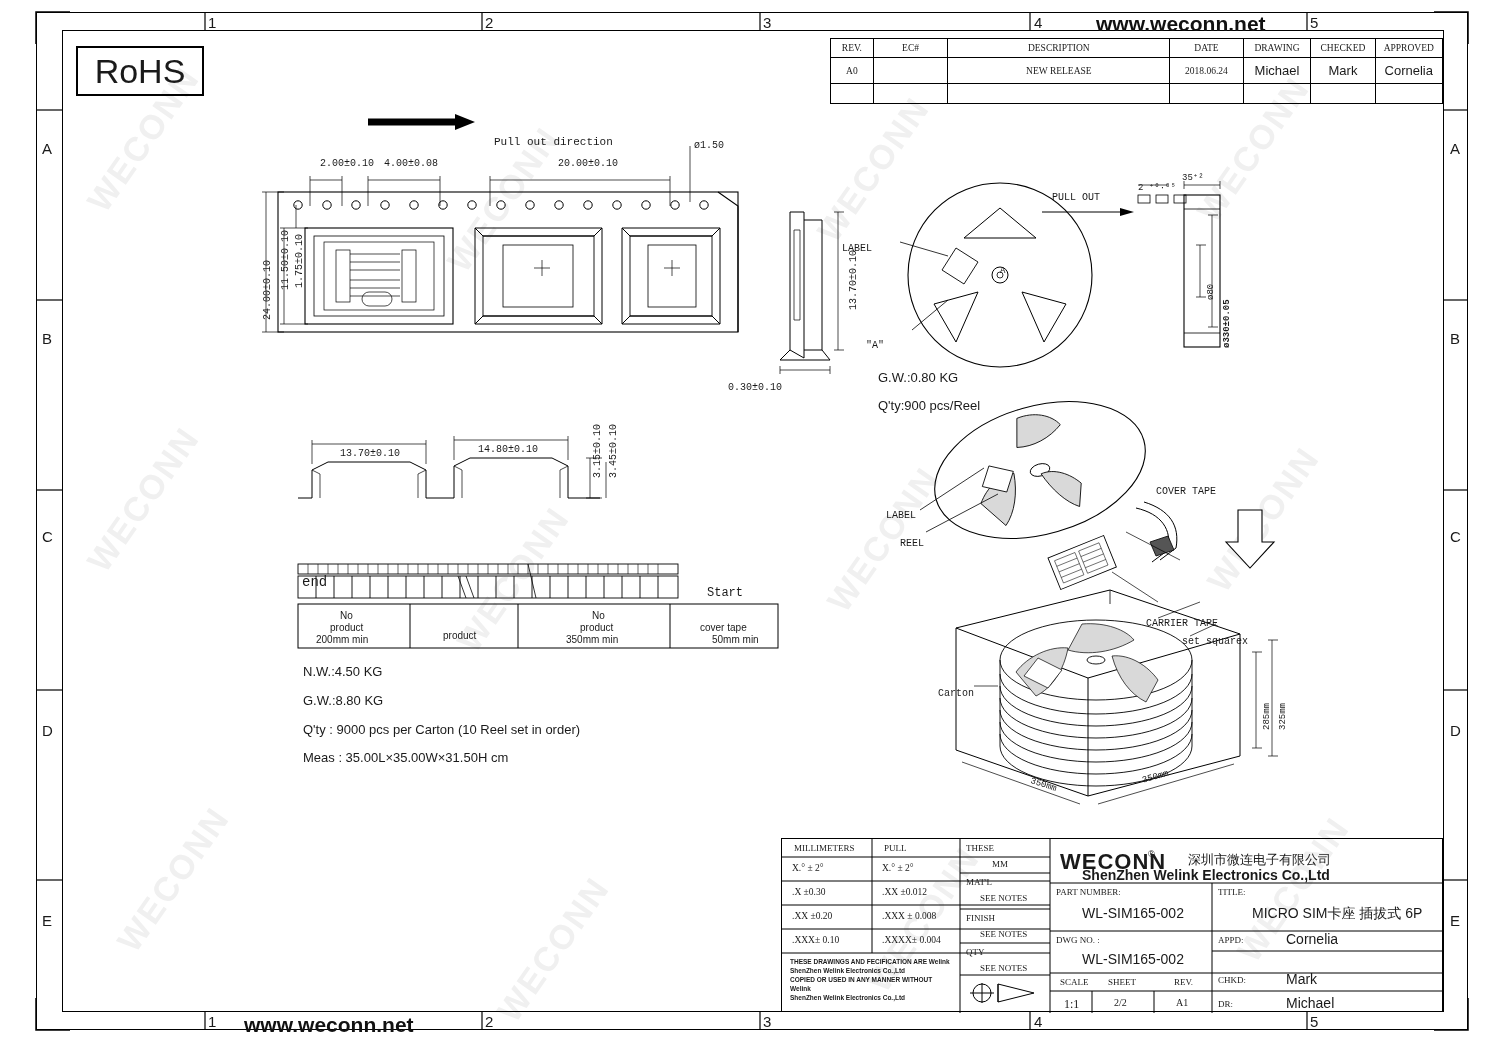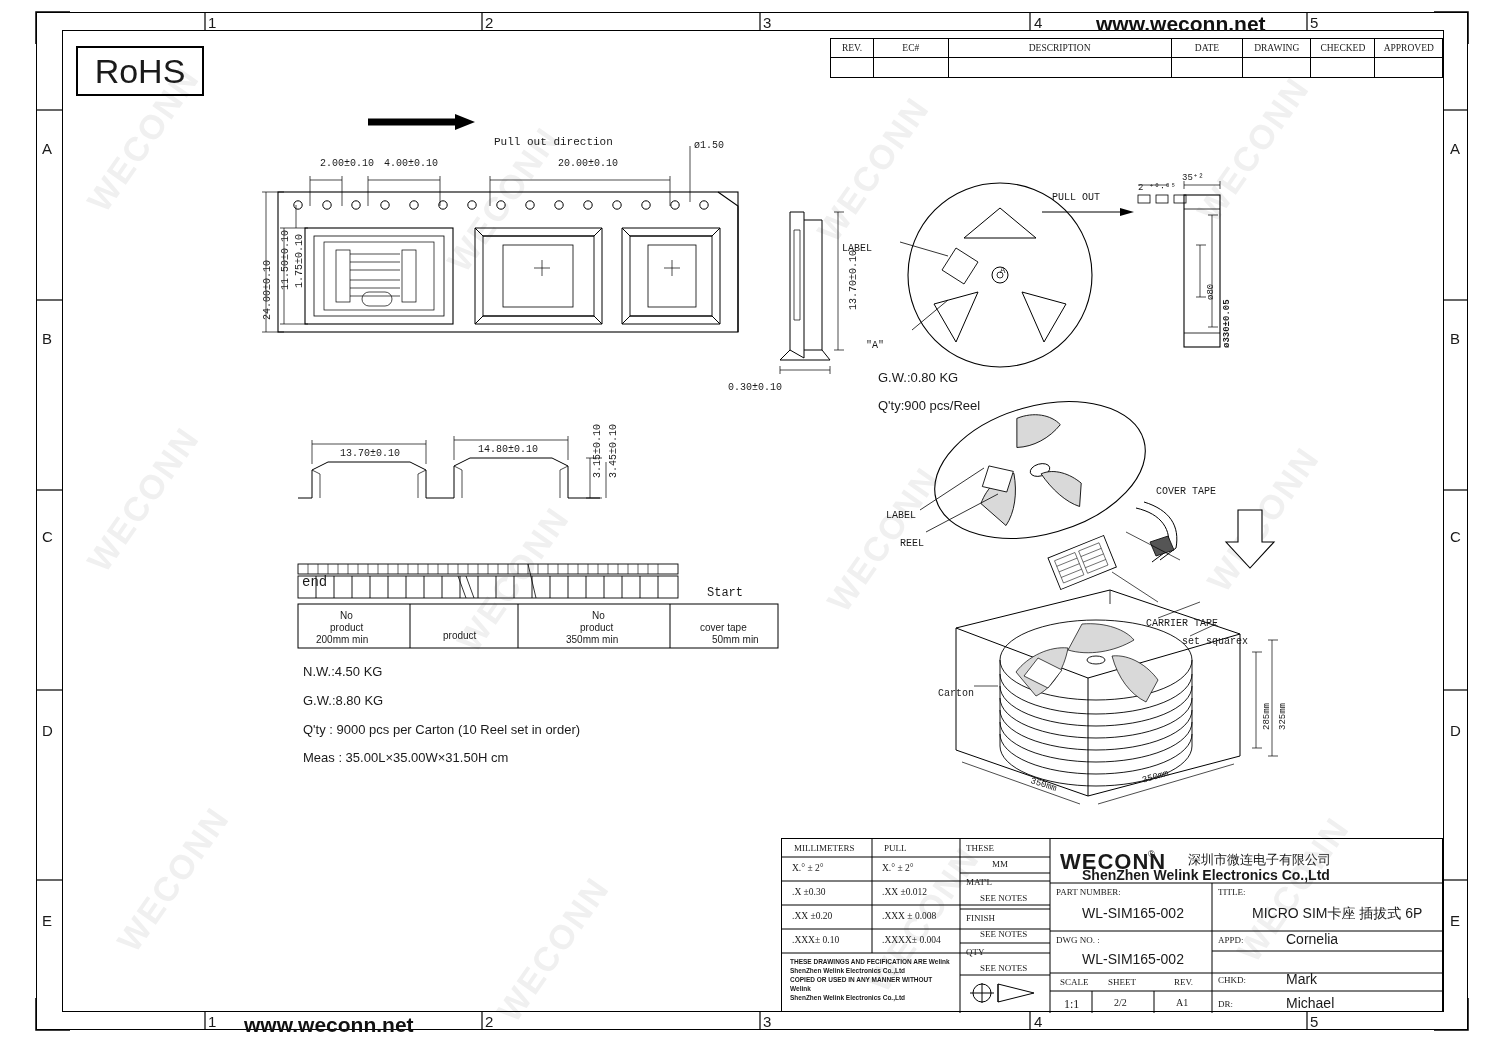--- a/index.html
+++ b/index.html
@@ -137,20 +137,29 @@
   <tbody>
       <tr>
     <th style="width:45px">REV.</th>
     <th style="width:80px">EC#</th>
     <th style="width:238px">DESCRIPTION</th>
     <th style="width:76px">DATE</th>
     <th style="width:70px">DRAWING</th>
     <th style="width:66px">CHECKED</th>
     <th style="width:69px">APPROVED</th>
   </tr>
+  <tr style="height:26px">
+    <td>A0</td>
+    <td></td>
+    <td>NEW RELEASE</td>
+    <td>2018.06.24</td>
+    <td class="sig">Michael</td>
+    <td class="sig">Mark</td>
+    <td class="sig">Cornelia</td>
+  </tr>
   <tr style="height:20px">
     <td></td>
     <td></td>
     <td></td>
     <td></td>
     <td></td>
     <td></td>
     <td></td>
   </tr>
 </tbody>
@@ -232,21 +241,21 @@
       <path d="M12 222 L34 222"></path>
     <path d="M34 118 L34 214"></path>
       <path d="M30 118 L58 118"></path>
       <path d="M30 214 L58 214"></path>
     <path d="M46 95 L46 118"></path>
   </g>
 </svg>
 
 <div class="t" style="left:494px;top:112px">Pull out direction</div>
 <div class="tm" style="left:320px;top:158px">2.00±0.10</div>
-<div class="tm" style="left:384px;top:158px">4.00±0.10</div>
+<div class="tm" style="left:384px;top:158px">4.00±0.08</div>
 <div class="tm" style="left:558px;top:158px">20.00±0.10</div>
 <div class="tm" style="left:694px;top:140px">ø1.50</div>
 <div class="tm vert" style="left:262px;top:320px">24.00±0.10</div>
 <div class="tm vert" style="left:280px;top:290px">11.50±0.10</div>
 <div class="tm vert" style="left:294px;top:288px">1.75±0.10</div>
 
 <svg style="position:absolute;left:770px;top:200px;width:90px;height:190px">
   <path d="M20 12 L20 150 L34 158 L34 12 Z" stroke="#000" stroke-width="1" fill="none"></path>
   <path d="M34 20 L52 20 L52 150 L34 150" stroke="#000" stroke-width="1" fill="none"></path>
   <path d="M20 150 L10 160 L60 160 L52 150" stroke="#000" stroke-width="1" fill="none"></path>

